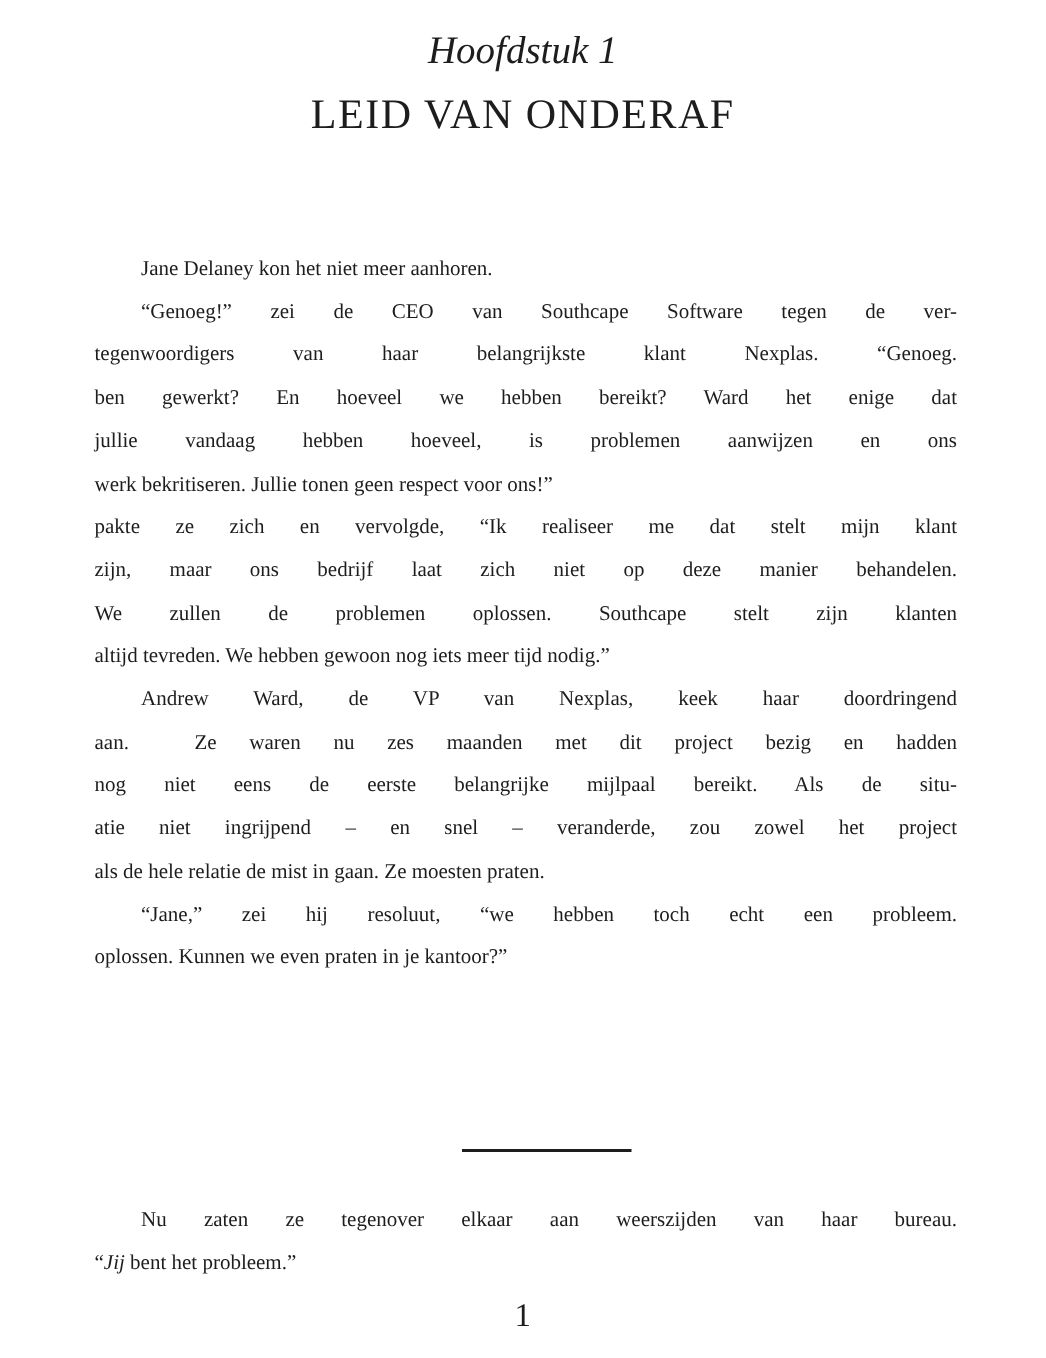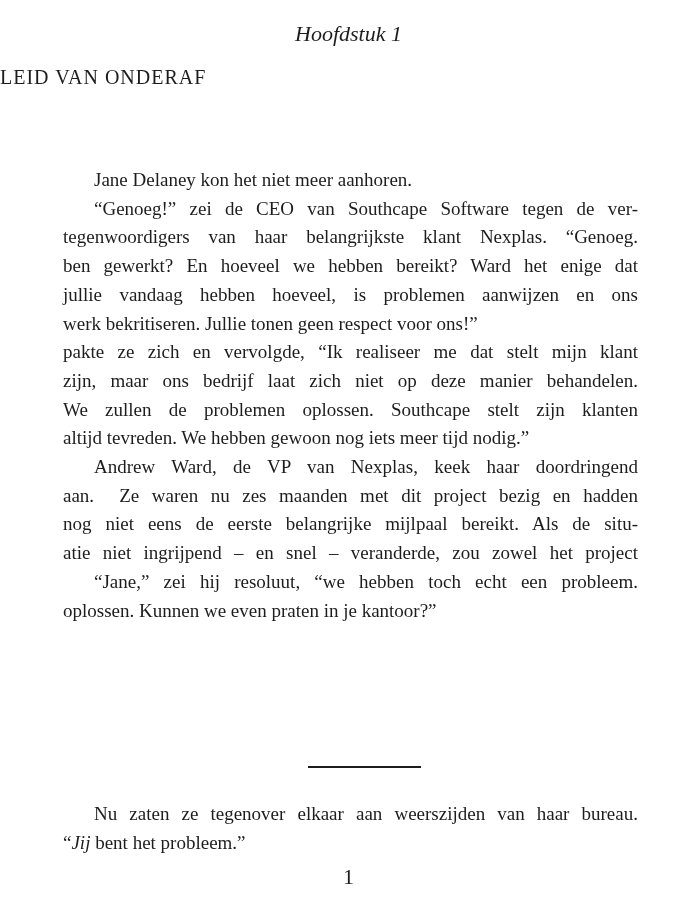--- a/index.html
+++ b/index.html
@@ -16,39 +16,40 @@
     font-family: "Liberation Serif", "DejaVu Serif", serif;
     overflow: hidden;
   }
   .chapter-label {
     position: absolute;
     top: 19px;
     left: 0;
     width: 100%;
     text-align: center;
     font-style: italic;
-    font-size: 22px;
+    font-size: 26px;
     line-height: 30px;
   }
   .chapter-title {
     position: absolute;
     top: 57px;
     left: 0;
     width: 100%;
     margin: 0;
+    text-align: center;
     font-weight: 400;
-    font-size: 20px;
+    font-size: 28px;
     letter-spacing: 1px;
     line-height: 40px;
   }
   .body-text {
     position: absolute;
     left: 63px;
     width: 575px;
-    font-size: 19px;
+    font-size: 14px;
     line-height: 28.7px;
   }
   .body-main  { top: 166px; }
   .body-after { top: 800px; }
   .paragraph { margin: 0; }
   .line {
     text-align: justify;
     text-align-last: justify;
   }
   .line.last {
@@ -100,20 +101,21 @@
         <div class="line"><span>pakte ze zich en vervolgde, “Ik realiseer me dat stelt mijn klant</span></div>
         <div class="line"><span>zijn, maar ons bedrijf laat zich niet op deze manier behandelen.</span></div>
         <div class="line"><span>We zullen de problemen oplossen. Southcape stelt zijn klanten</span></div>
         <div class="line last"><span>altijd tevreden. We hebben gewoon nog iets meer tijd nodig.”</span></div>
       </div>
       <div class="paragraph">
         <div class="line indent"><span>Andrew Ward, de VP van Nexplas, keek haar doordringend</span></div>
         <div class="line"><span>aan.&nbsp; Ze waren nu zes maanden met dit project bezig en hadden</span></div>
         <div class="line"><span>nog niet eens de eerste belangrijke mijlpaal bereikt. Als de situ-</span></div>
         <div class="line"><span>atie niet ingrijpend – en snel – veranderde, zou zowel het project</span></div>
+        <div class="line last"><span>als de hele relatie de mist in gaan. Ze moesten praten.</span></div>
       </div>
       <div class="paragraph">
         <div class="line indent"><span>“Jane,” zei hij resoluut, “we hebben toch echt een probleem.</span></div>
         <div class="line last"><span>oplossen. Kunnen we even praten in je kantoor?”</span></div>
       </div>
     </div>
 
   <div class="divider"></div>
 
   <div class="body-text body-after">

